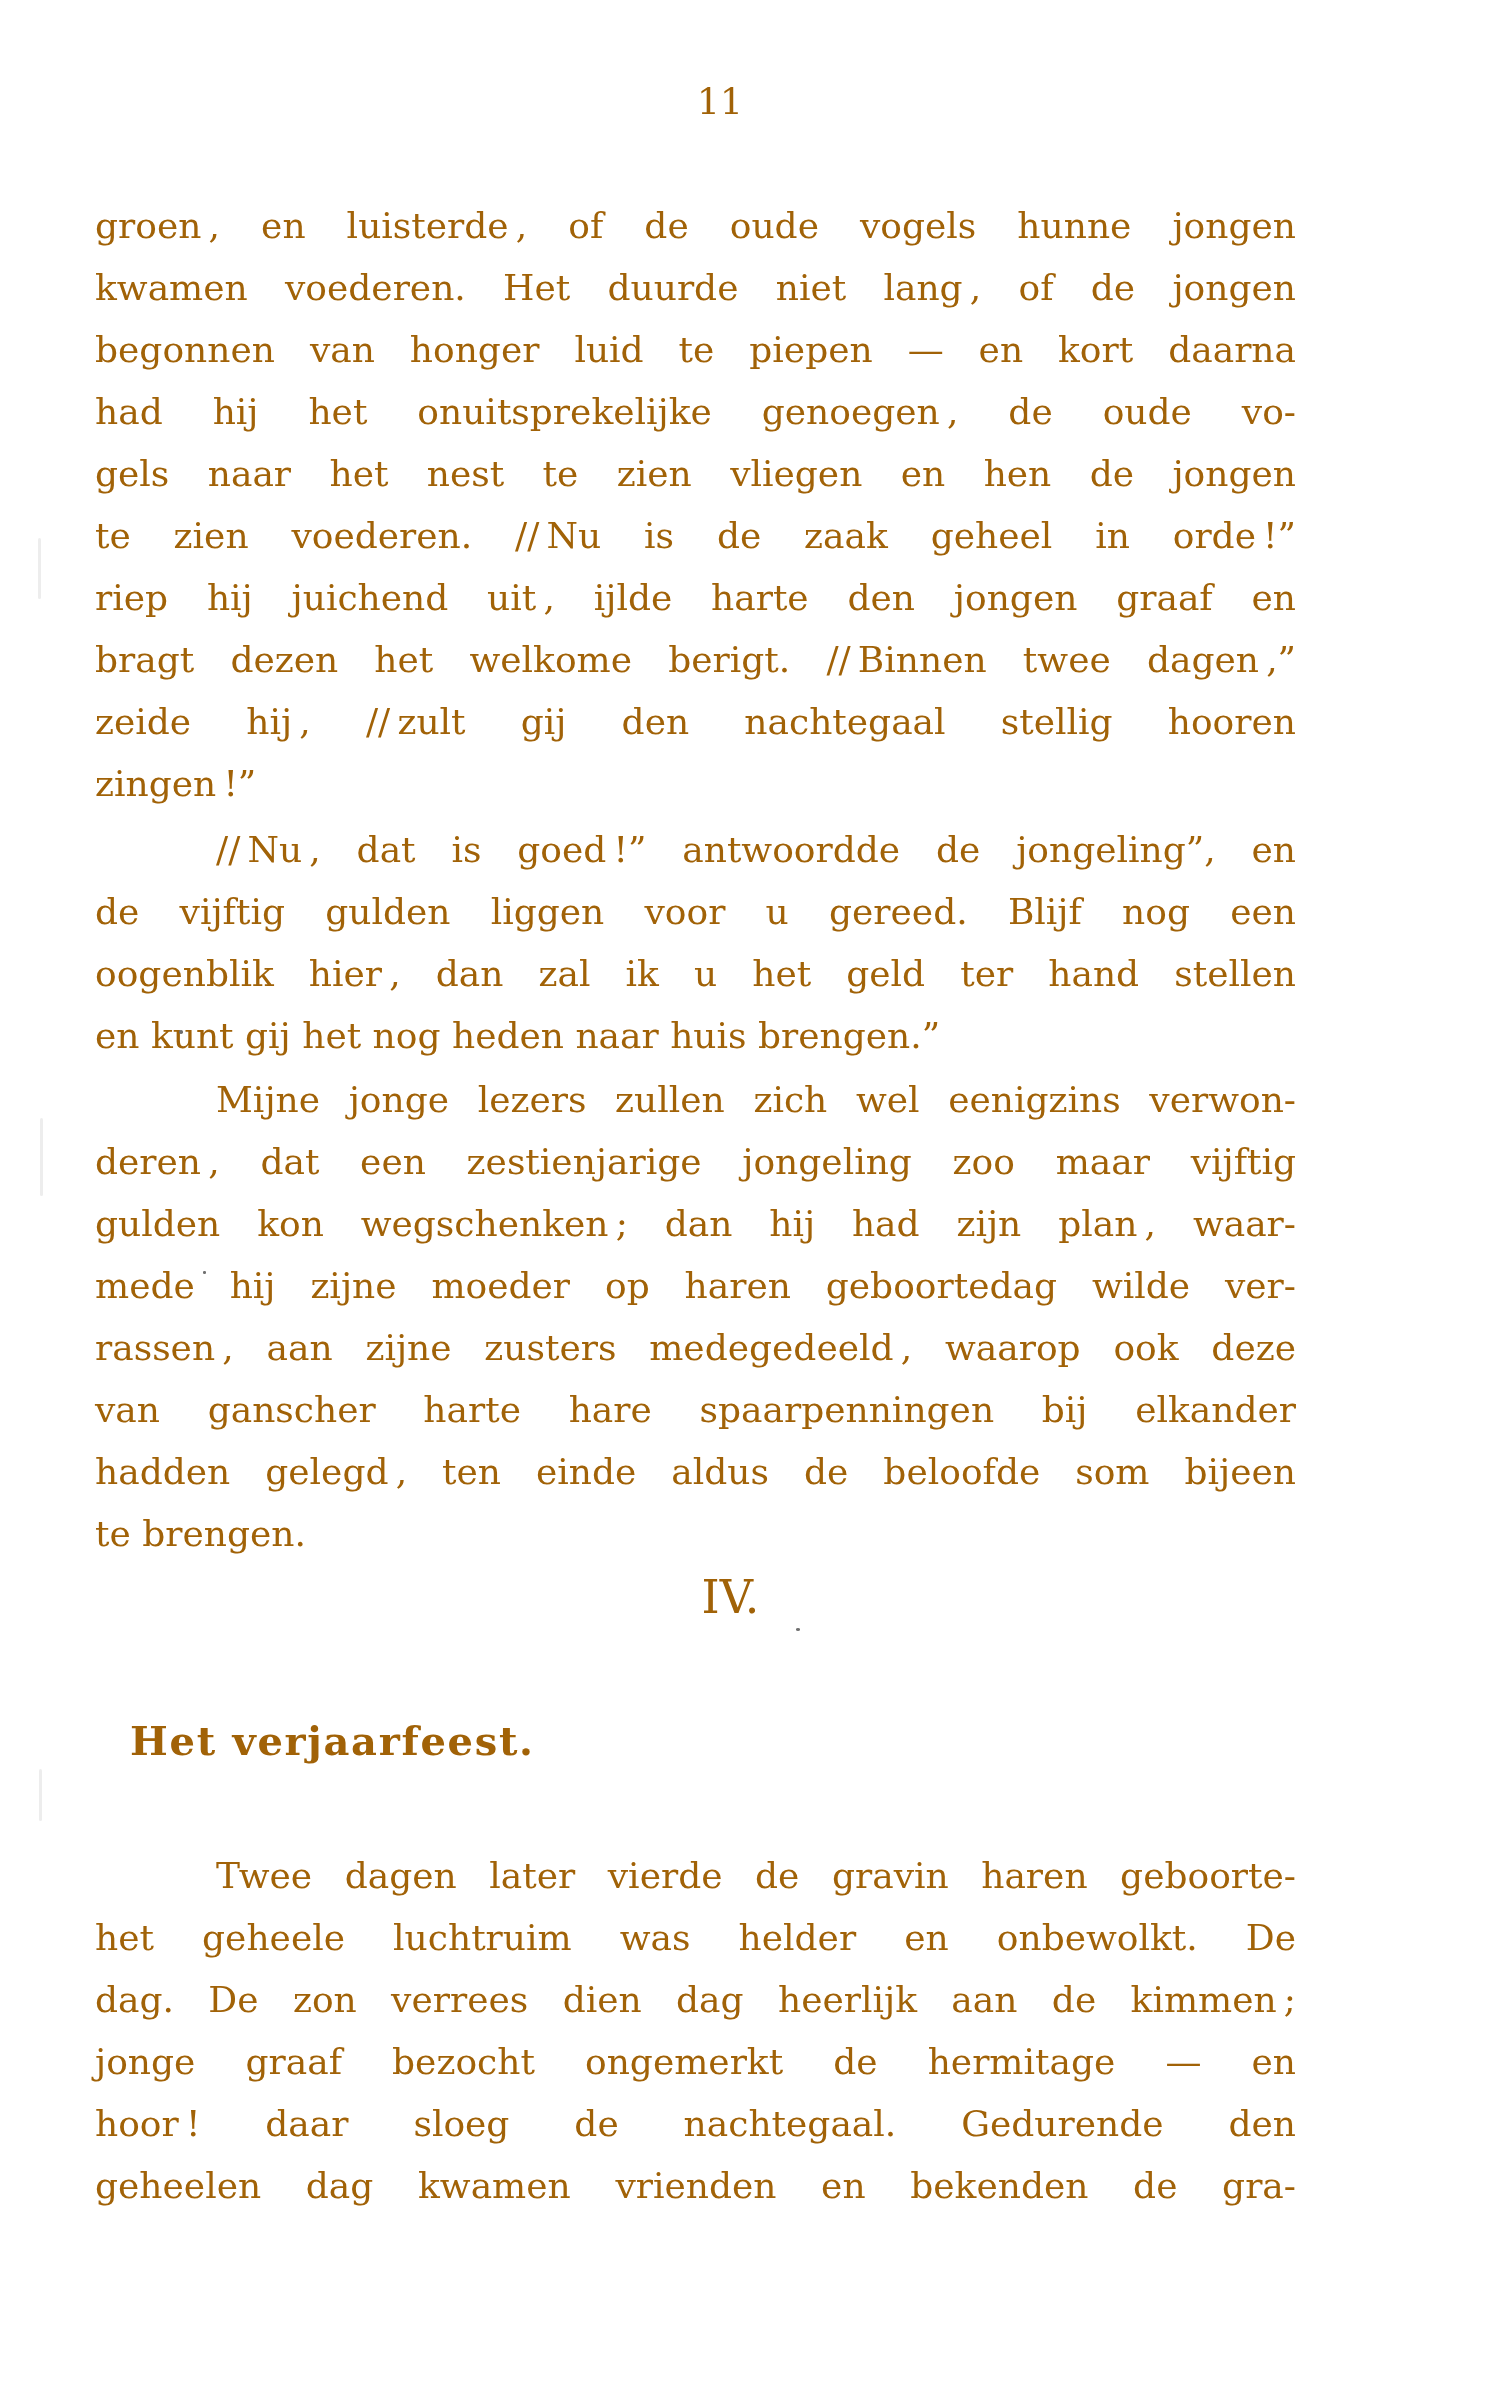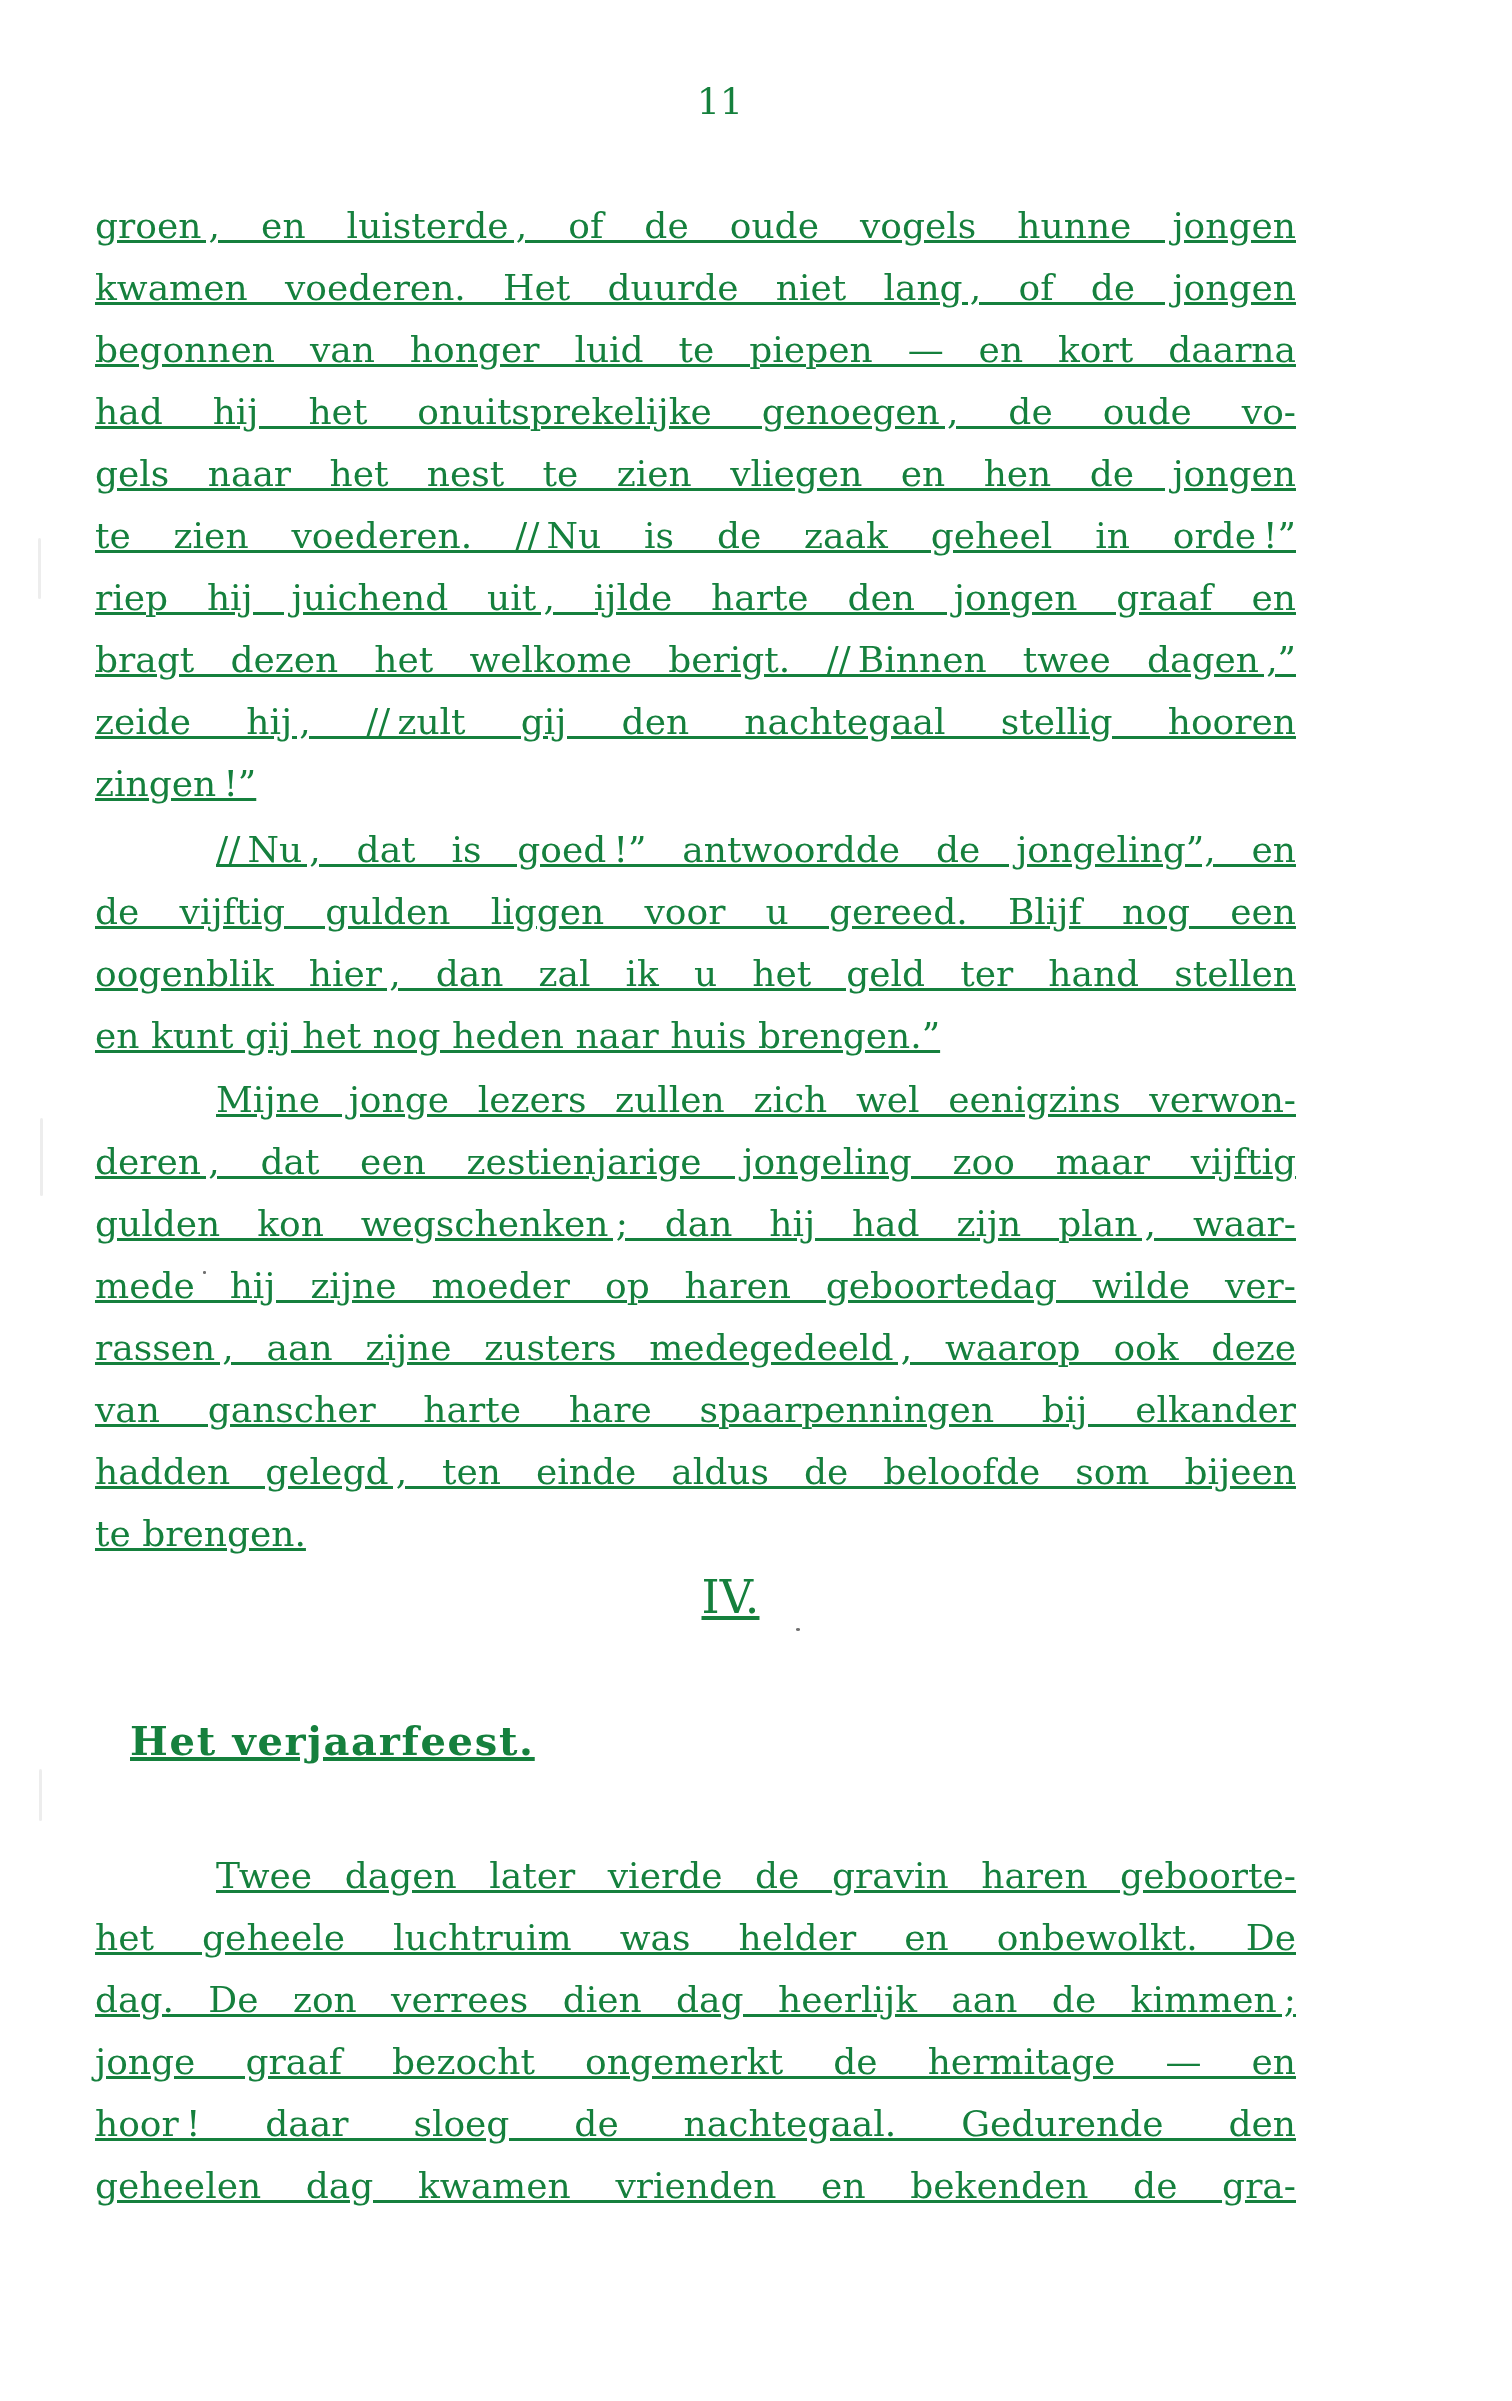--- a/index.html
+++ b/index.html
@@ -1,28 +1,28 @@
 <!DOCTYPE html>
 <html style="font-size:14px"><head>
 <meta charset="utf-8">
 <style>
   html,body{margin:0;padding:0;background:#ffffff;}
   .page{
     position:relative;
     width:1474px;height:2401px;
     background:#ffffff;
-    color:#15803d;
+    color:#a16207;
     font-family:"DejaVu Serif", serif;
     overflow:hidden;
   }
   .pagenum{
     position:absolute;left:113px;top:82px;width:1214px;
     text-align:center;font-size:36px;line-height:40px;
   }
-  .block{position:absolute;left:95px;width:1201px;text-decoration:underline;}
+  .block{position:absolute;left:95px;width:1201px;}
   .para .line{
     height:62px;line-height:62px;font-size:36px;
     text-align:justify;
     text-align-last:justify;
   }
   .para .line.indent{text-indent:121px;}
   .para .line.last{text-align-last:left;}
   .chapter-number{
     left:130px;width:1201px;text-align:center;
     font-size:46px;line-height:42px;

